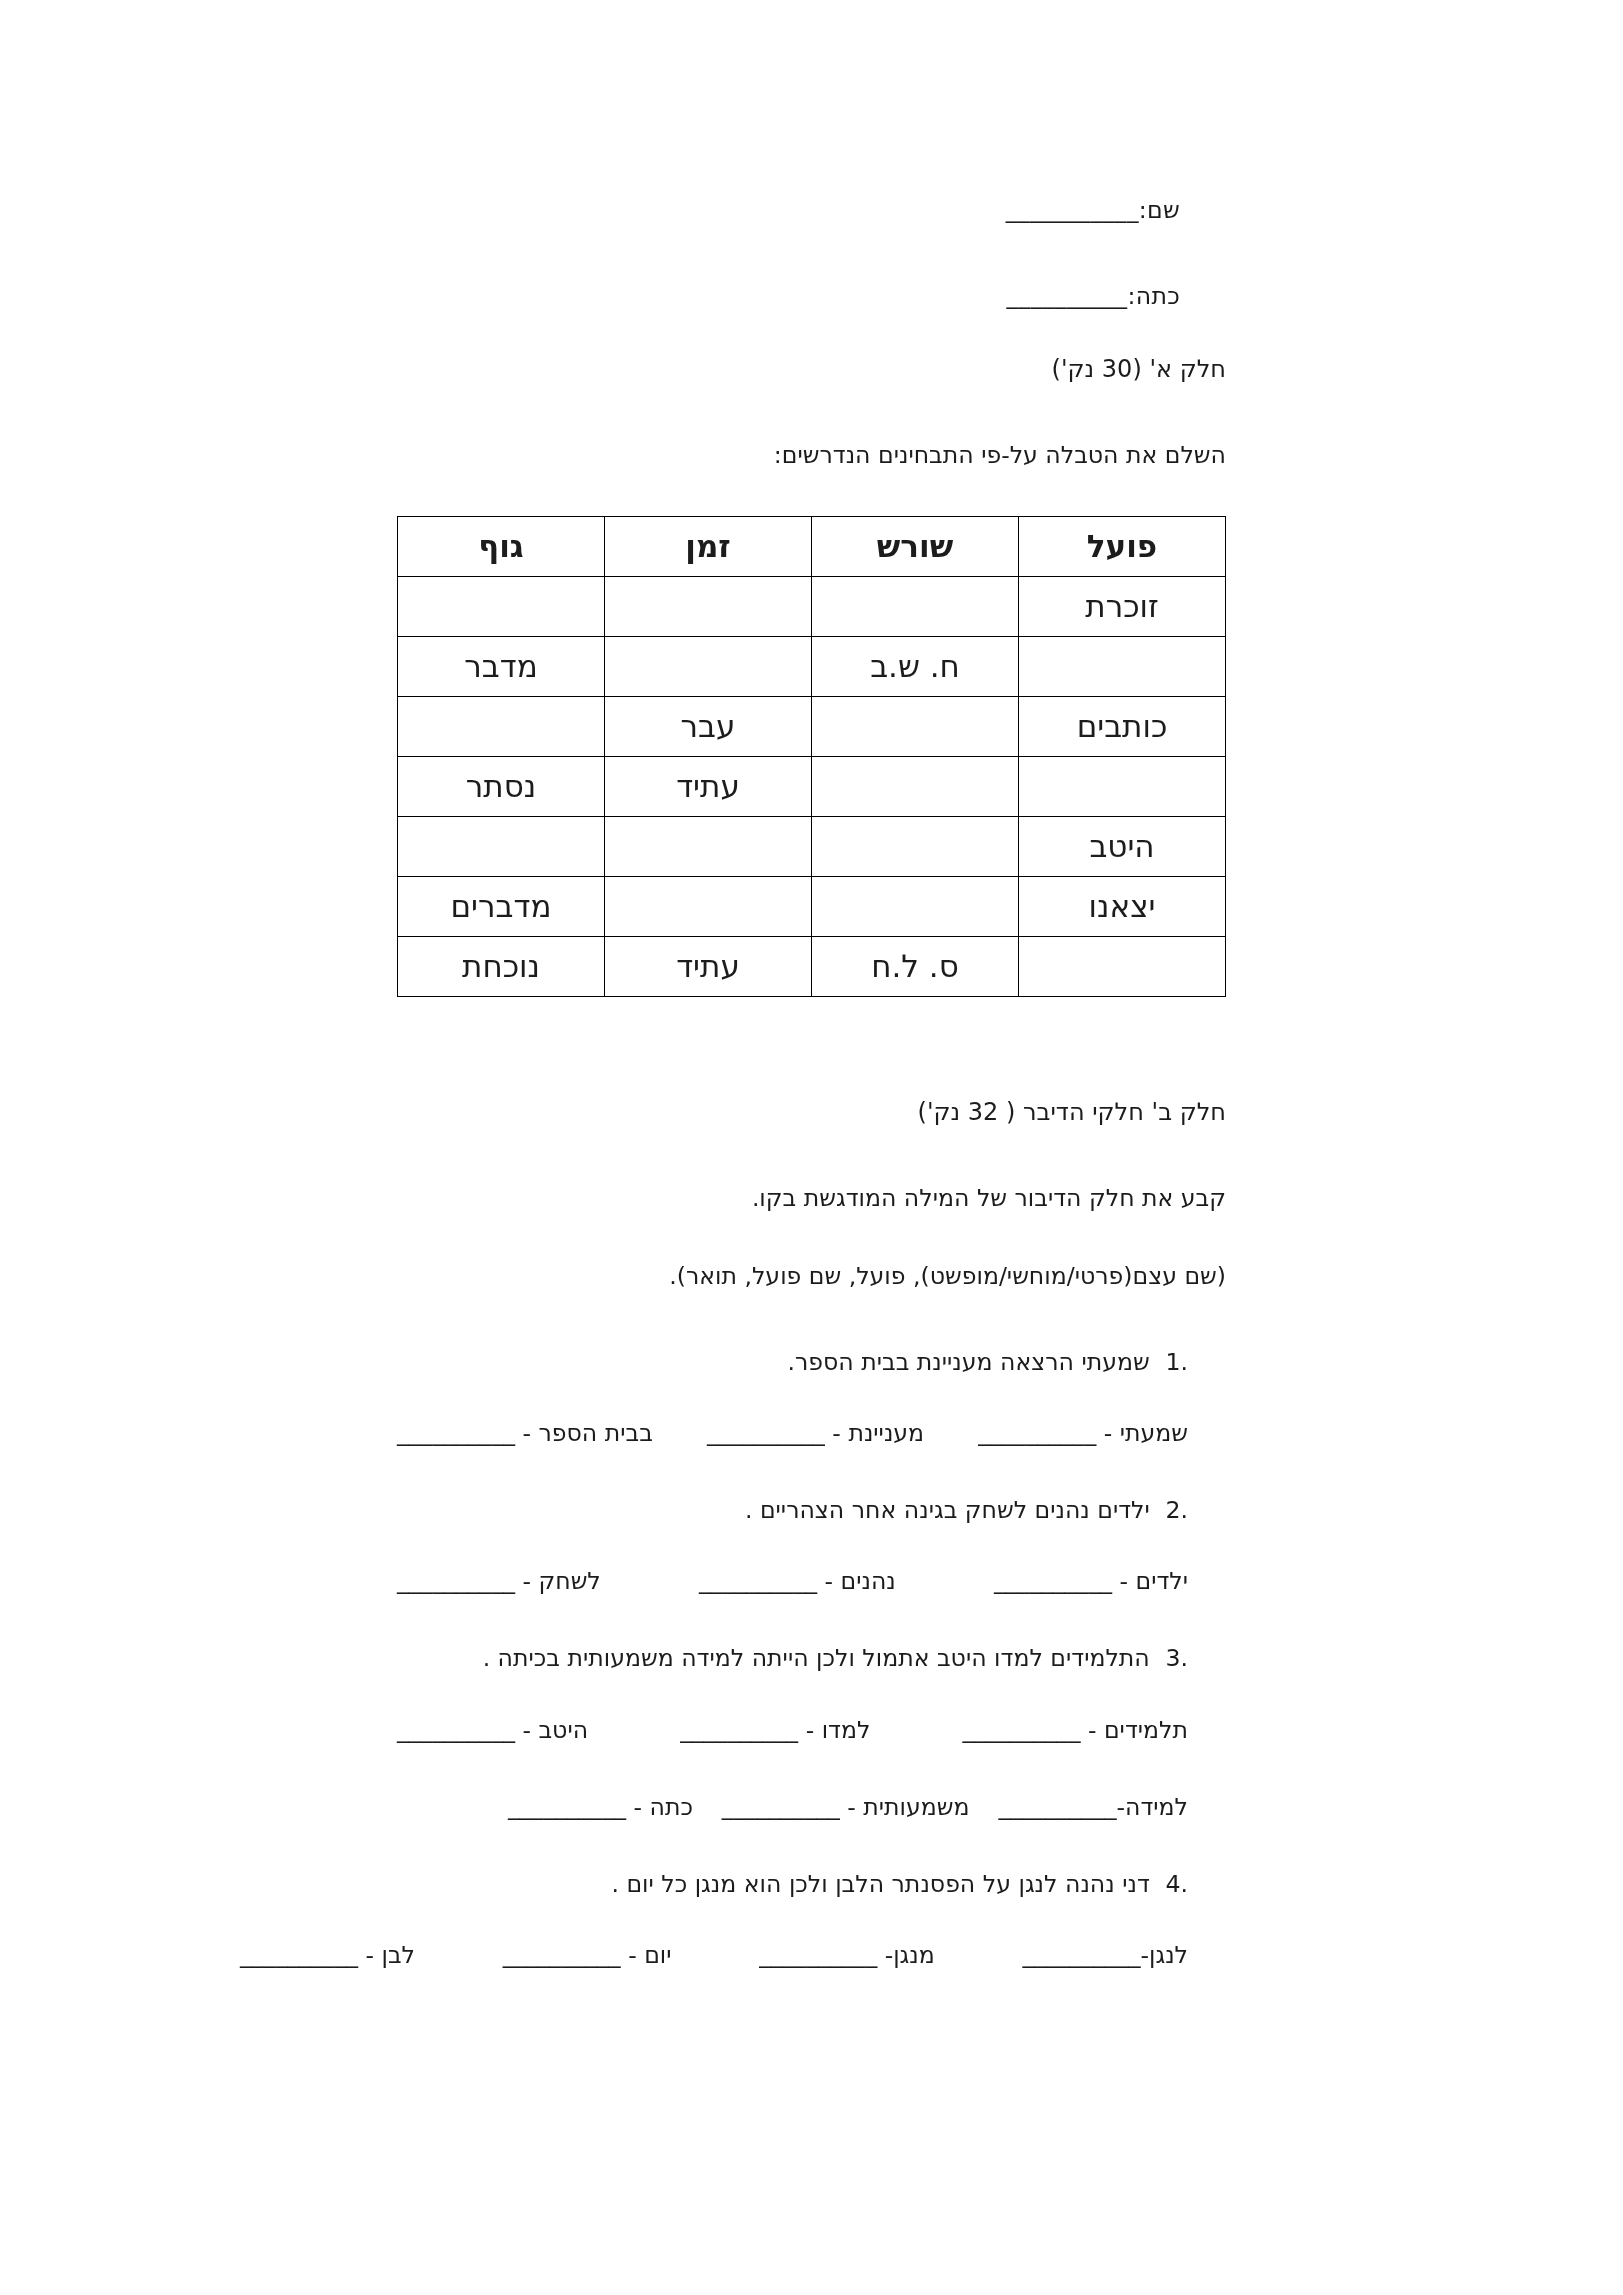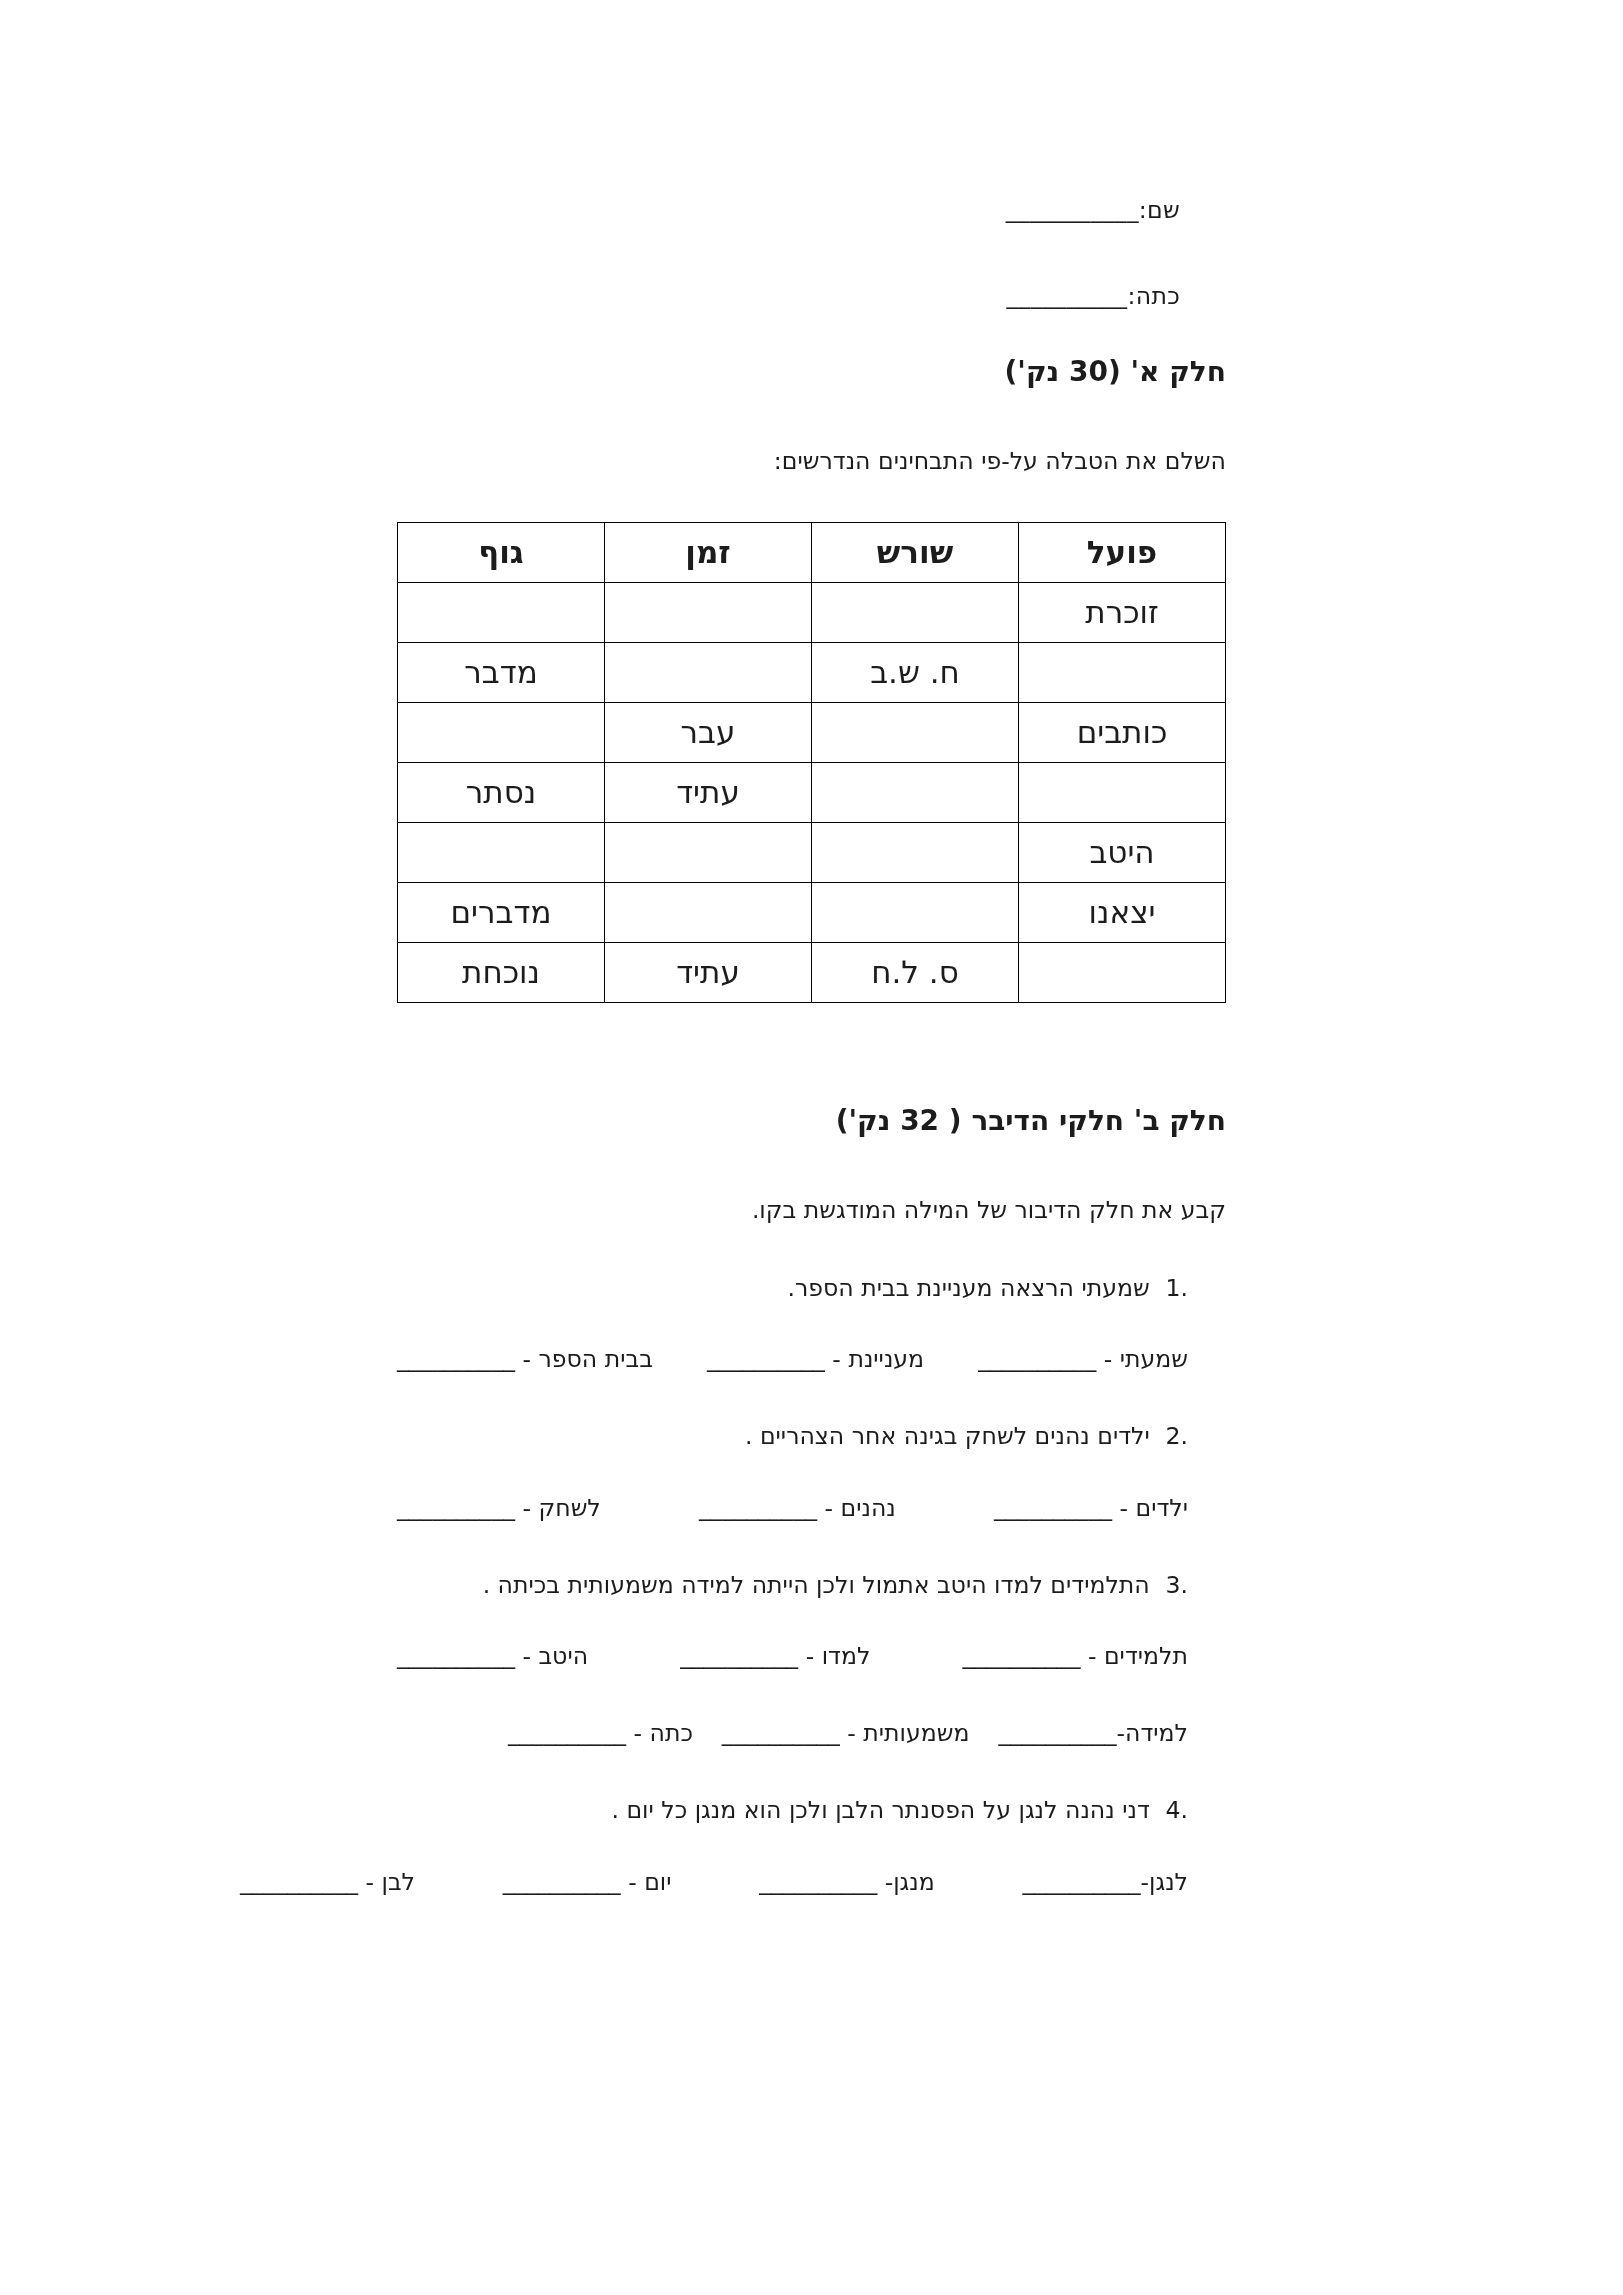--- a/index.html
+++ b/index.html
@@ -22,22 +22,22 @@
   .class-line { margin-bottom: 39px; letter-spacing: 0.3px; }
   .page-title {
     text-align: center;
     font-weight: 700;
     font-size: 27px;
     text-decoration: underline;
     text-underline-offset: 5.9px;
     margin-bottom: 59px;
   }
   .section-heading {
-    font-weight: 700;
-    font-size: 28px;
+    font-weight: 400;
+    font-size: 24px;
     margin-bottom: 51px;
   }
   .instruction { margin-bottom: 44px; }
   table.conj {
     width: 100%;
     border-collapse: collapse;
     table-layout: fixed;
   }
   table.conj th, table.conj td {
     border: 1.3px solid #000000;
@@ -133,20 +133,21 @@
         <td>עתיד</td>
         <td>נוכחת</td>
       </tr>
     </tbody>
       </table>
   </div>
 
   <div class="part-b">
     <div class="section-heading">חלק ב' חלקי הדיבר ( 32 נק')</div>
     <div class="instruction">קבע את חלק הדיבור של המילה המודגשת בקו.</div>
+    <div class="options-line">(שם עצם(פרטי/מוחשי/מופשט),  פועל,  שם פועל,  תואר).</div>
 
     <div class="question">
       <div class="q-line">
         <span class="q-num" dir="ltr">1.</span>
         <span class="q-sentence">שמעתי הרצאה מעניינת בבית הספר.</span>
       </div>
       <div class="answer-line">
         <span>שמעתי - __________</span>
         <span>מעניינת - __________</span>
         <span>בבית הספר - __________</span>

